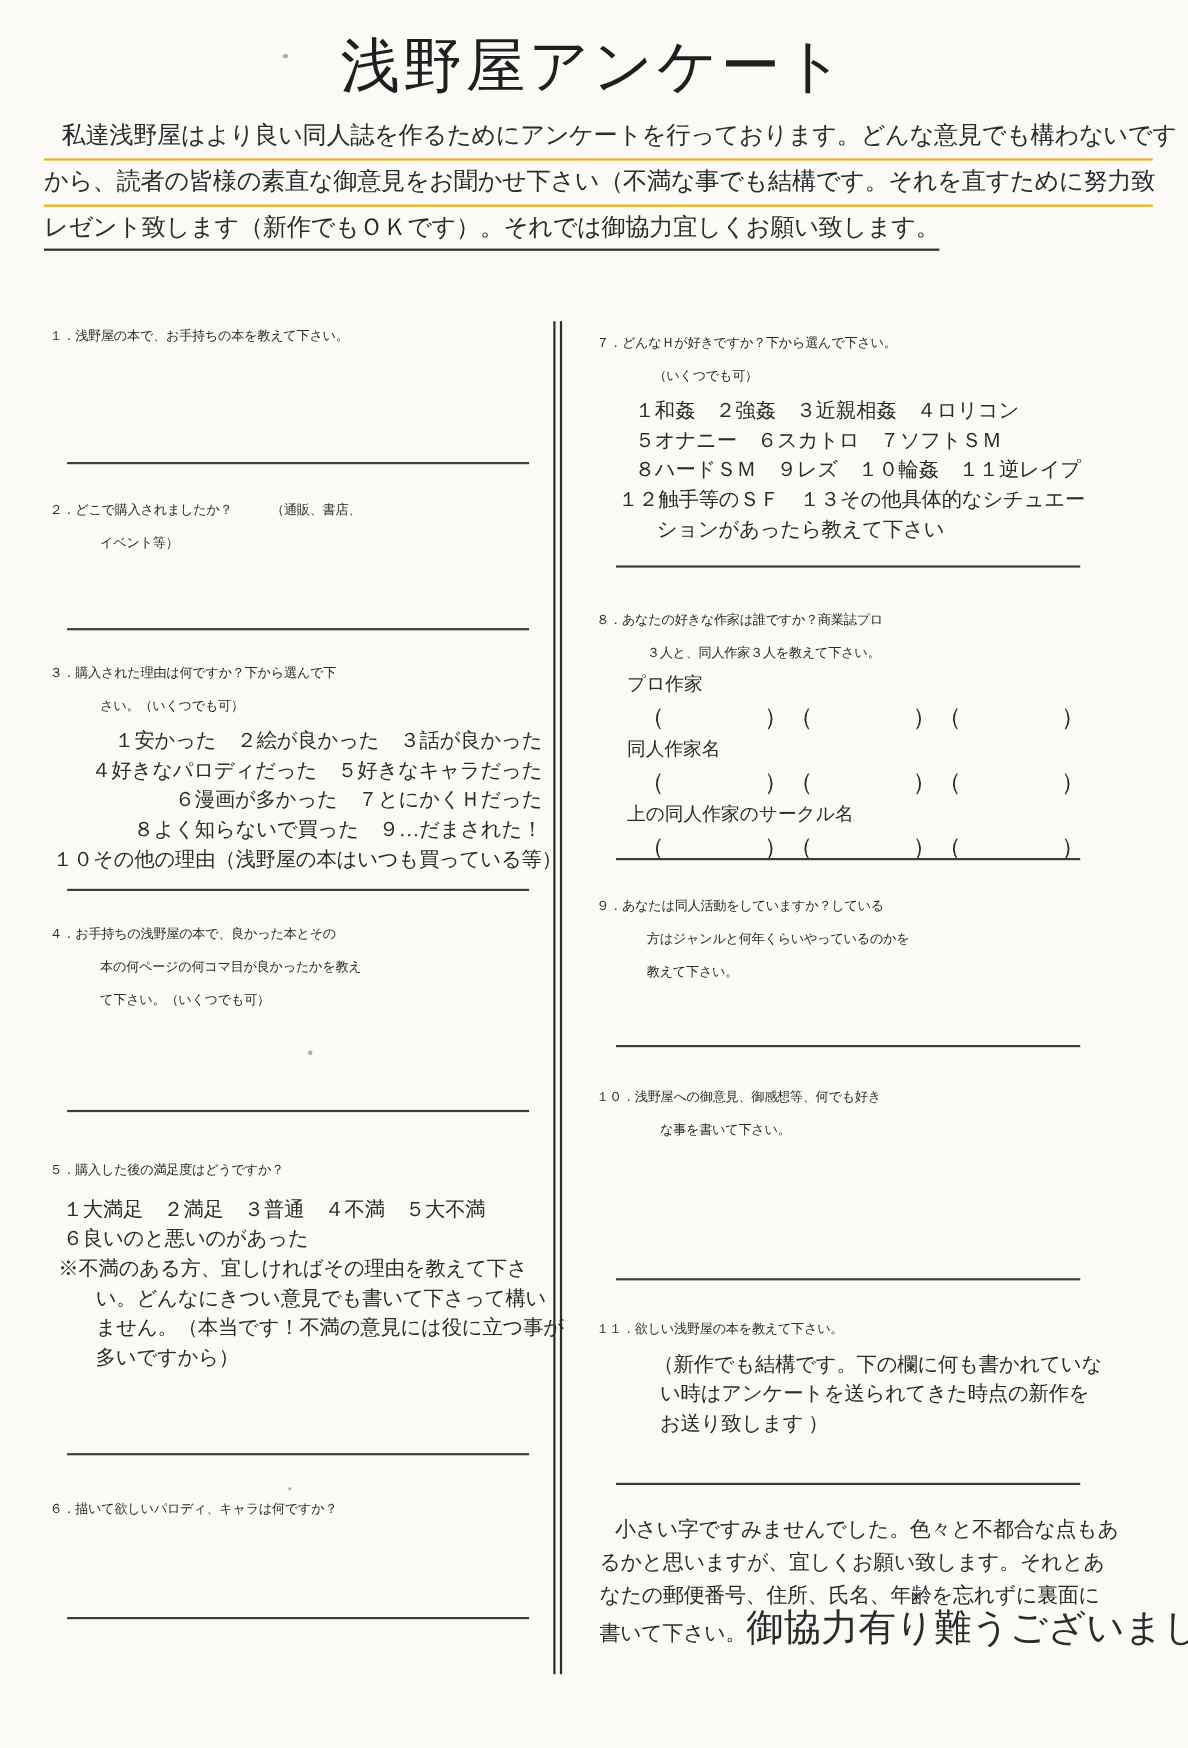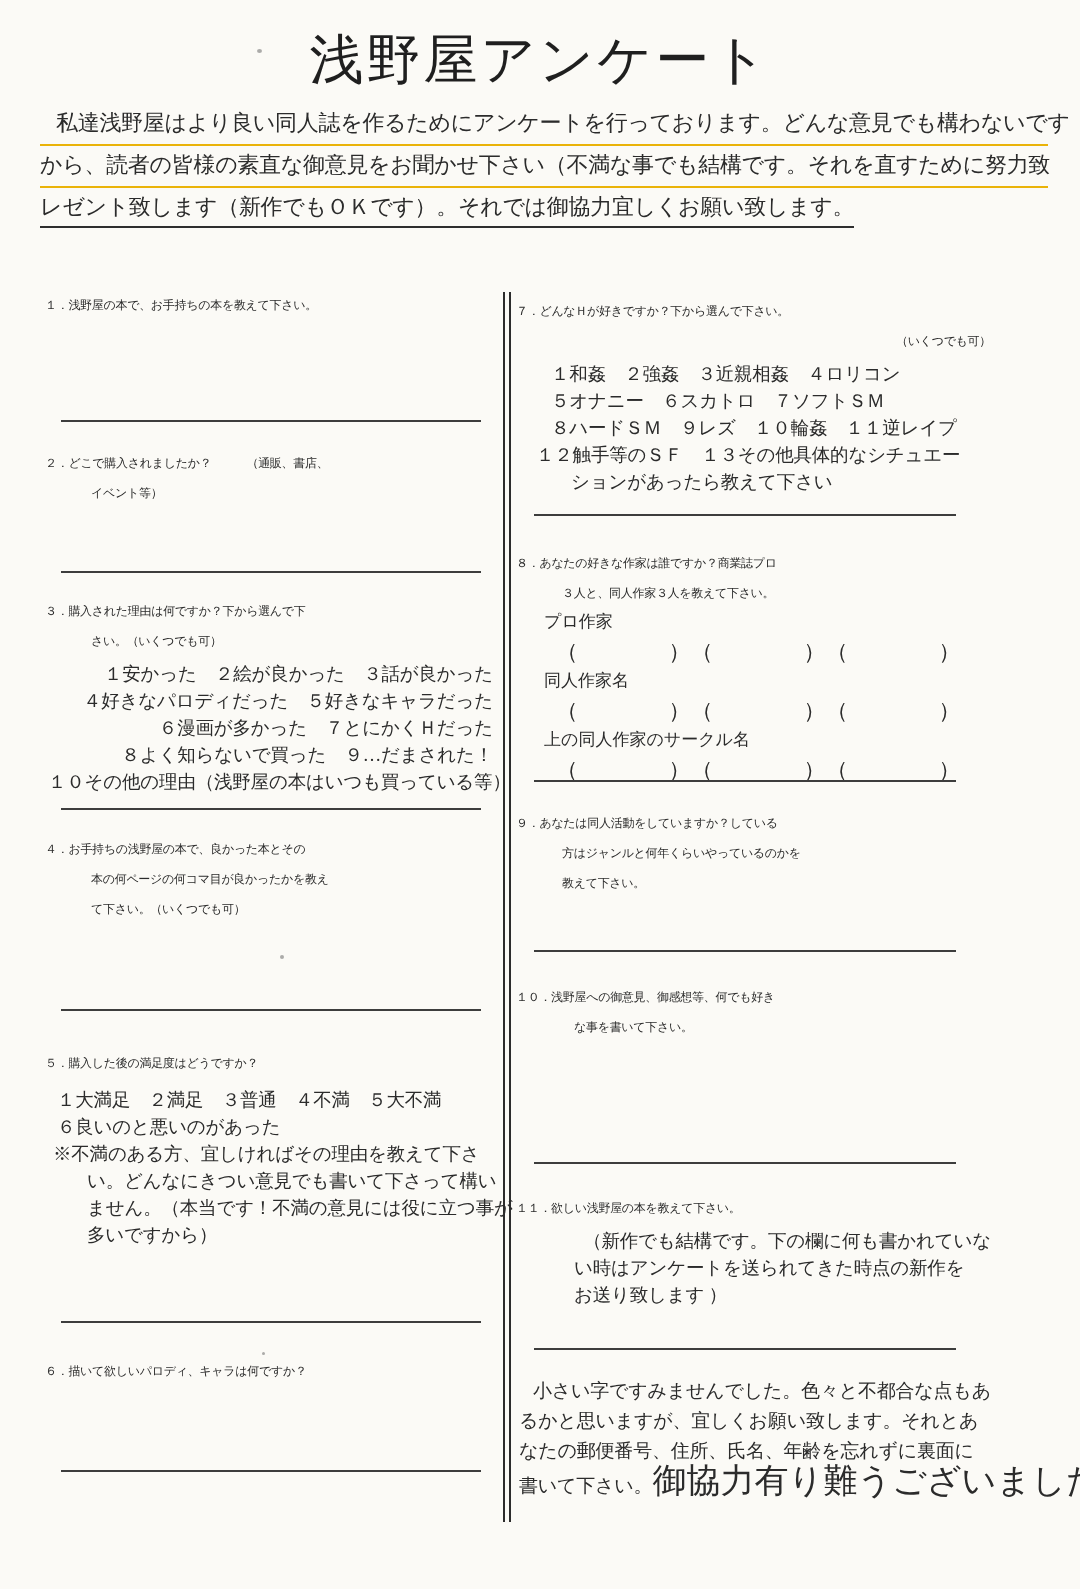--- a/index.html
+++ b/index.html
@@ -33,32 +33,32 @@
     border-bottom:2px solid #2e2e2e;
   }
   
   .divider{
     position:absolute;left:503px;top:292px;height:1230px;width:4px;
     border-left:2px solid #2c2c2c;border-right:2px solid #2c2c2c;
   }
   
   .col{position:absolute;top:280px;}
   .col-left{left:45px;width:448px;height:1250px;}
-  .col-right{left:516px;width:475px;height:1280px;}
+  .col-right{left:542px;width:475px;height:1280px;}
   .q{position:absolute;left:0;width:100%;}
   .ql{font-size:12px;line-height:30px;white-space:nowrap;letter-spacing:-.3px;}
   .l1{padding-left:46px;}
   .l2{padding-left:58px;}
   .opts{margin-top:5px;}
   .opt{font-size:18.5px;line-height:27px;white-space:nowrap;letter-spacing:-.2px;}
   .ind3{padding-left:3px;}  .ind8{padding-left:8px;}
   .ind12{padding-left:12px;}.ind18{padding-left:18px;text-align:right;}
   .ind20{padding-left:20px;}.ind28{padding-left:28px;}
   .ind35{padding-left:35px;}.ind40{padding-left:40px;}
-  .ind42{padding-left:42px;}.ind52{padding-left:52px;text-align:right;}
+  .ind42{padding-left:42px;}.ind52{padding-left:52px;}
   .ind55{padding-left:55px;}.ind58{padding-left:58px;}
   
   .ans{position:absolute;height:0;border-top:2px solid #3d3d3d;}
   .col-left .ans{left:16px;width:420px;}
   .col-right .ans{left:18px;width:422px;}
   
   .q8label{font-size:17px;line-height:28px;white-space:nowrap;}
   .q8paren{font-size:22px;line-height:31px;white-space:nowrap;letter-spacing:.5px;}
   
   .footer{position:absolute;left:3px;top:1096px;width:462px;}

